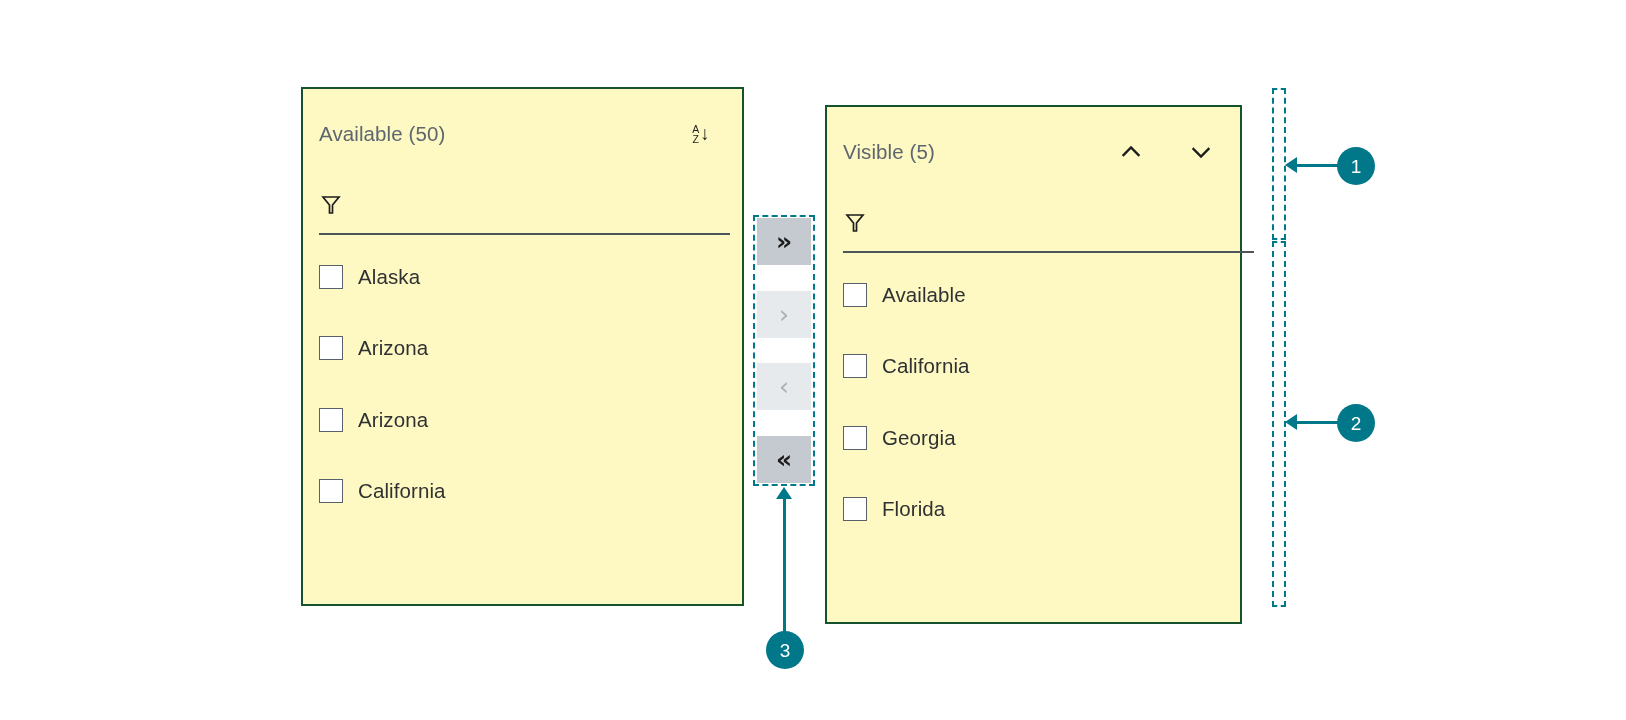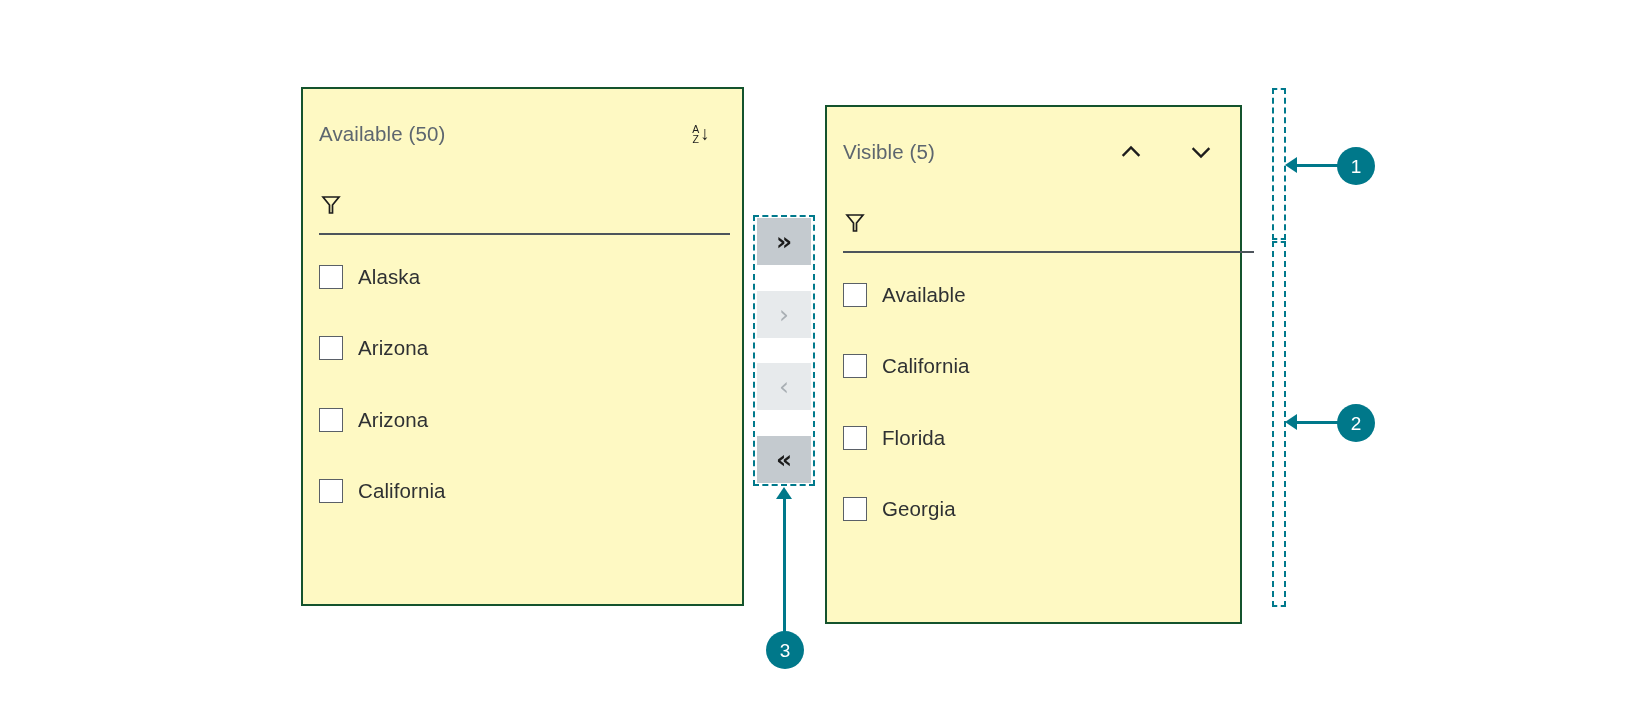--- a/index.html
+++ b/index.html
@@ -269,25 +269,25 @@
         <div class="option-row">
           <span class="cbox"></span>
           <span class="option-label">Available</span>
         </div>
         <div class="option-row">
           <span class="cbox"></span>
           <span class="option-label">California</span>
         </div>
         <div class="option-row">
           <span class="cbox"></span>
+          <span class="option-label">Georgia</span>
+        </div>
+        <div class="option-row">
+          <span class="cbox"></span>
           <span class="option-label">Florida</span>
-        </div>
-        <div class="option-row">
-          <span class="cbox"></span>
-          <span class="option-label">Georgia</span>
         </div>
       </div>
   </div>
 
   <div class="anno-box" id="anno-box-1"></div>
   <div class="anno-box" id="anno-box-2"></div>
   <div class="anno-box" id="anno-box-3"></div>
 
   <div class="anno-line" id="anno-line-1"></div>
   <div class="anno-line" id="anno-line-2"></div>

